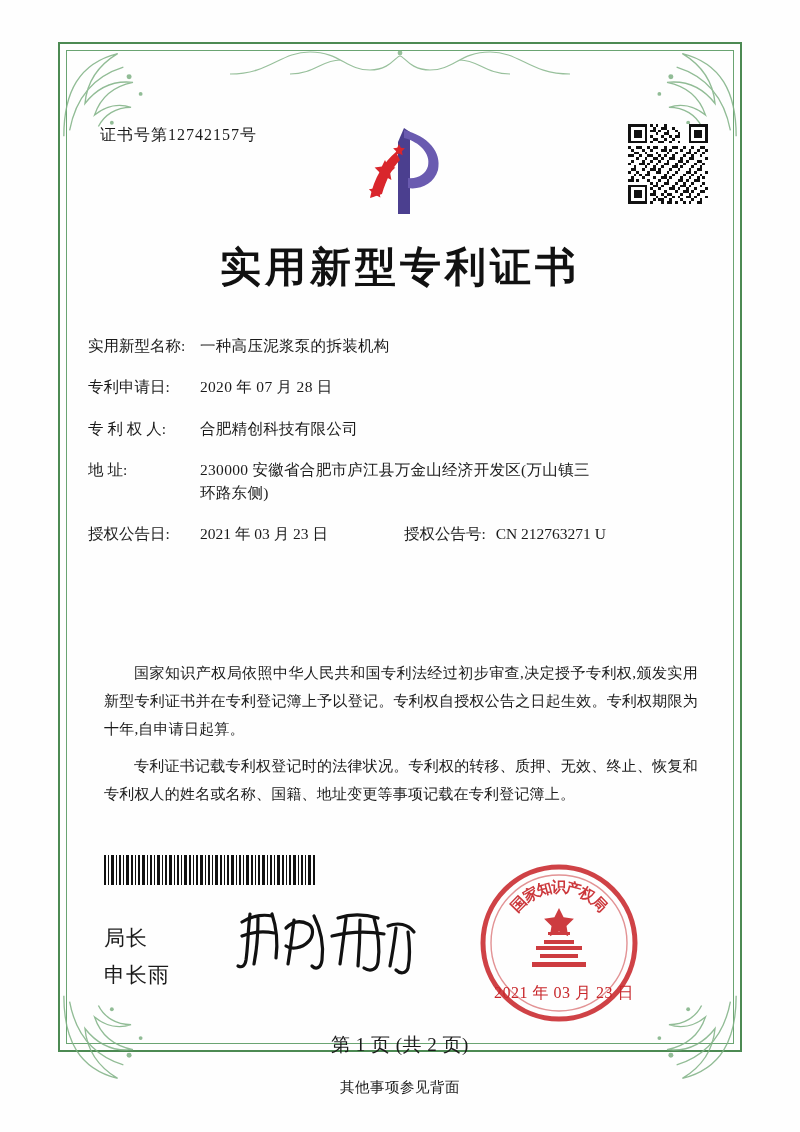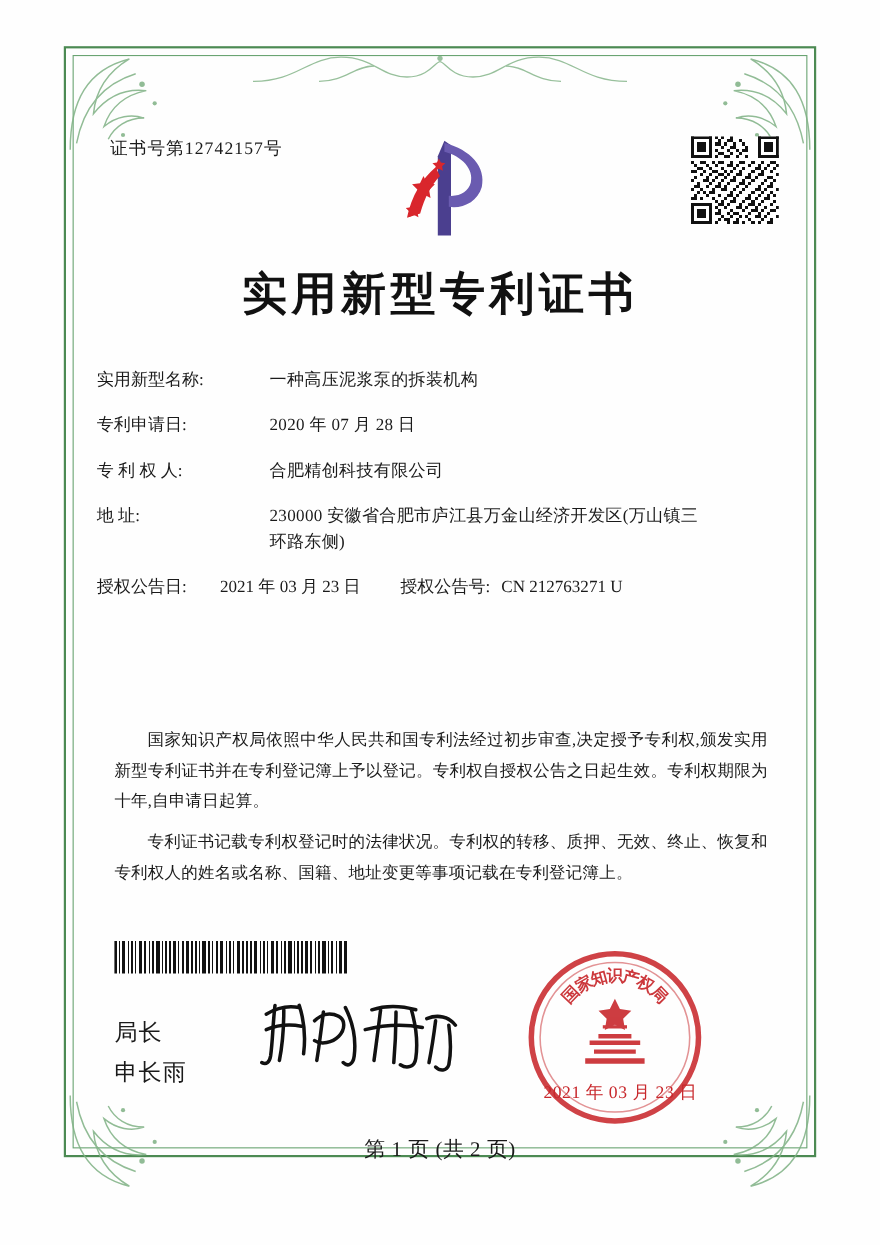--- a/index.html
+++ b/index.html
@@ -121,29 +121,29 @@
   }
   .field .lbl {
     width: 112px;
     flex: none;
     letter-spacing: 0px;
     white-space: nowrap;
   }
   .field .val {
     flex: 1;
     letter-spacing: .3px;
-    margin-left: 45px;
   }
   .field .val .cont {
     display: block;
   }
 
   .field-row2 {
     display: flex;
     margin-bottom: 18px;
+    gap: 40px;
   }
   .field-row2 .cell {
     display: flex;
     align-items: flex-start;
   }
   .field-row2 .cell .lbl { width: 112px; flex:none; white-space: nowrap;}
   .field-row2 .cell.second { margin-left: 36px; }
   .field-row2 .cell.second .lbl { width: auto; margin-right: 10px; }
 
   
@@ -660,14 +660,15 @@
         <text x="81" y="30" text-anchor="middle" transform="rotate(15 81 81)">产</text>
         <text x="81" y="30" text-anchor="middle" transform="rotate(30 81 81)">权</text>
         <text x="81" y="30" text-anchor="middle" transform="rotate(46 81 81)">局</text>
       </g>
     </svg>
   </div>
 
   <div class="seal-date">2021 年 03 月 23 日</div>
 
   <div class="page-no">第 1 页 (共 2 页)</div>
+  <div class="footnote">其他事项参见背面</div>
 
 </div>
 
 </body></html>

